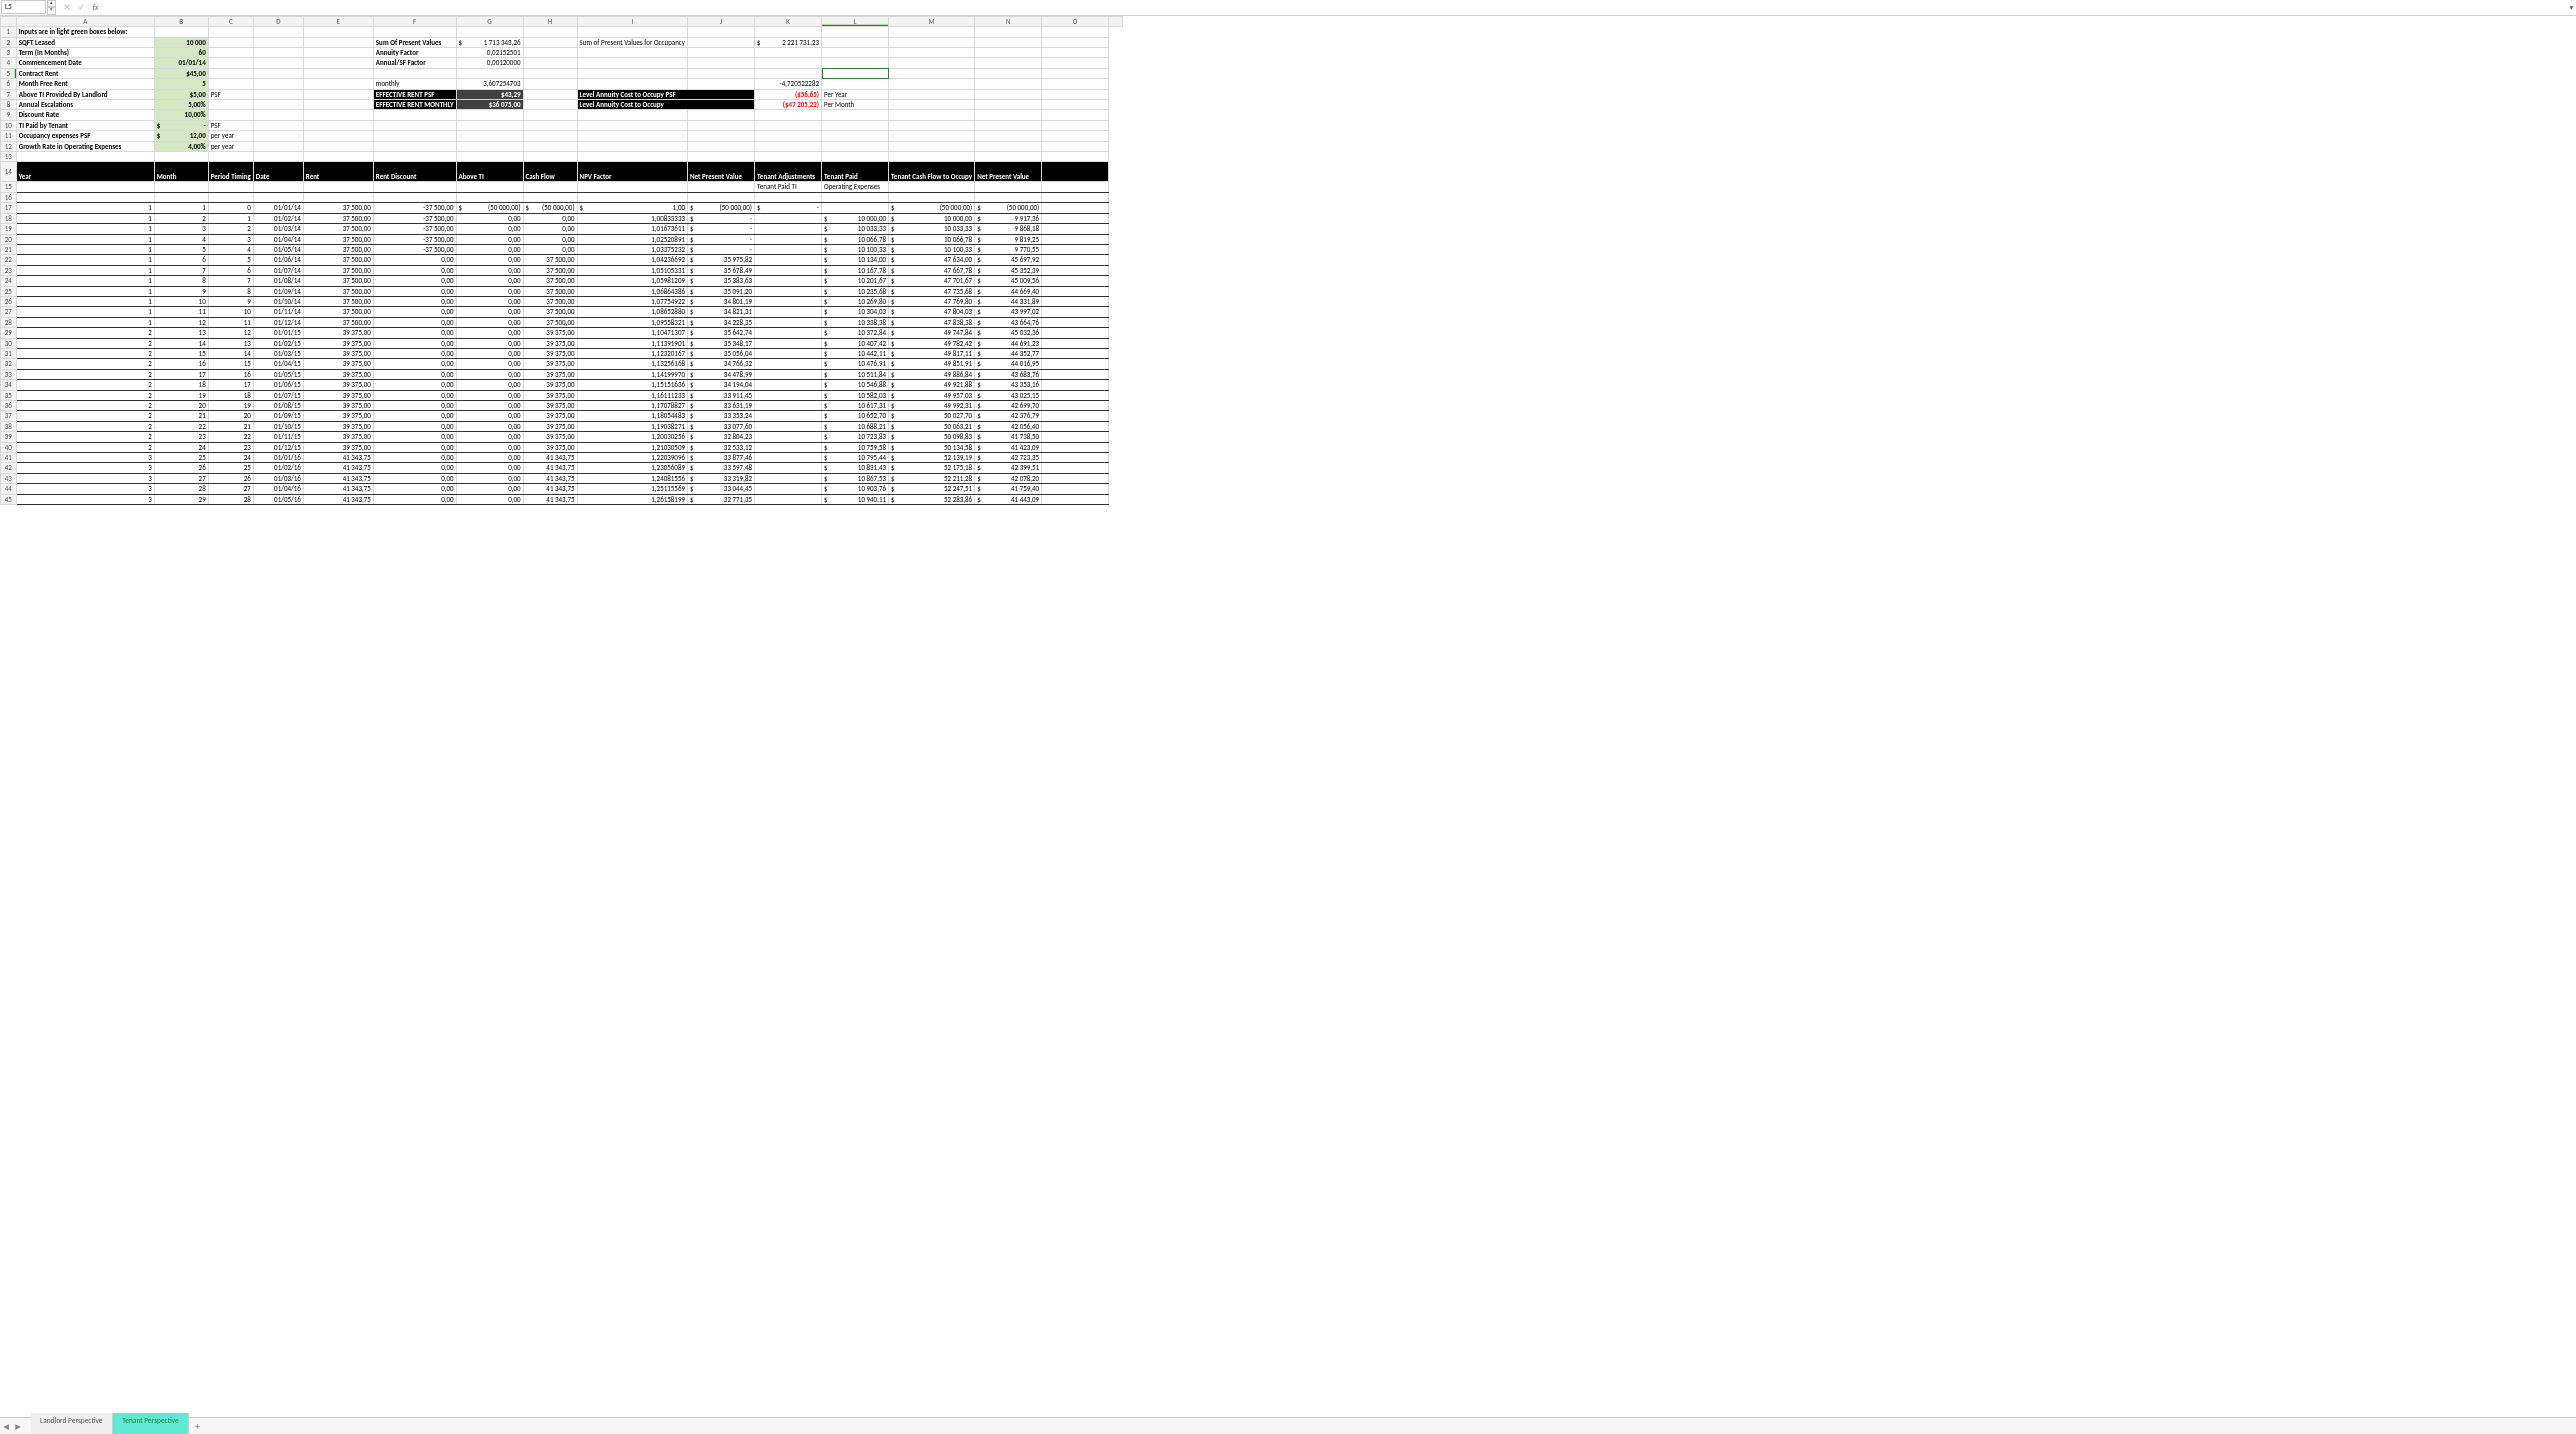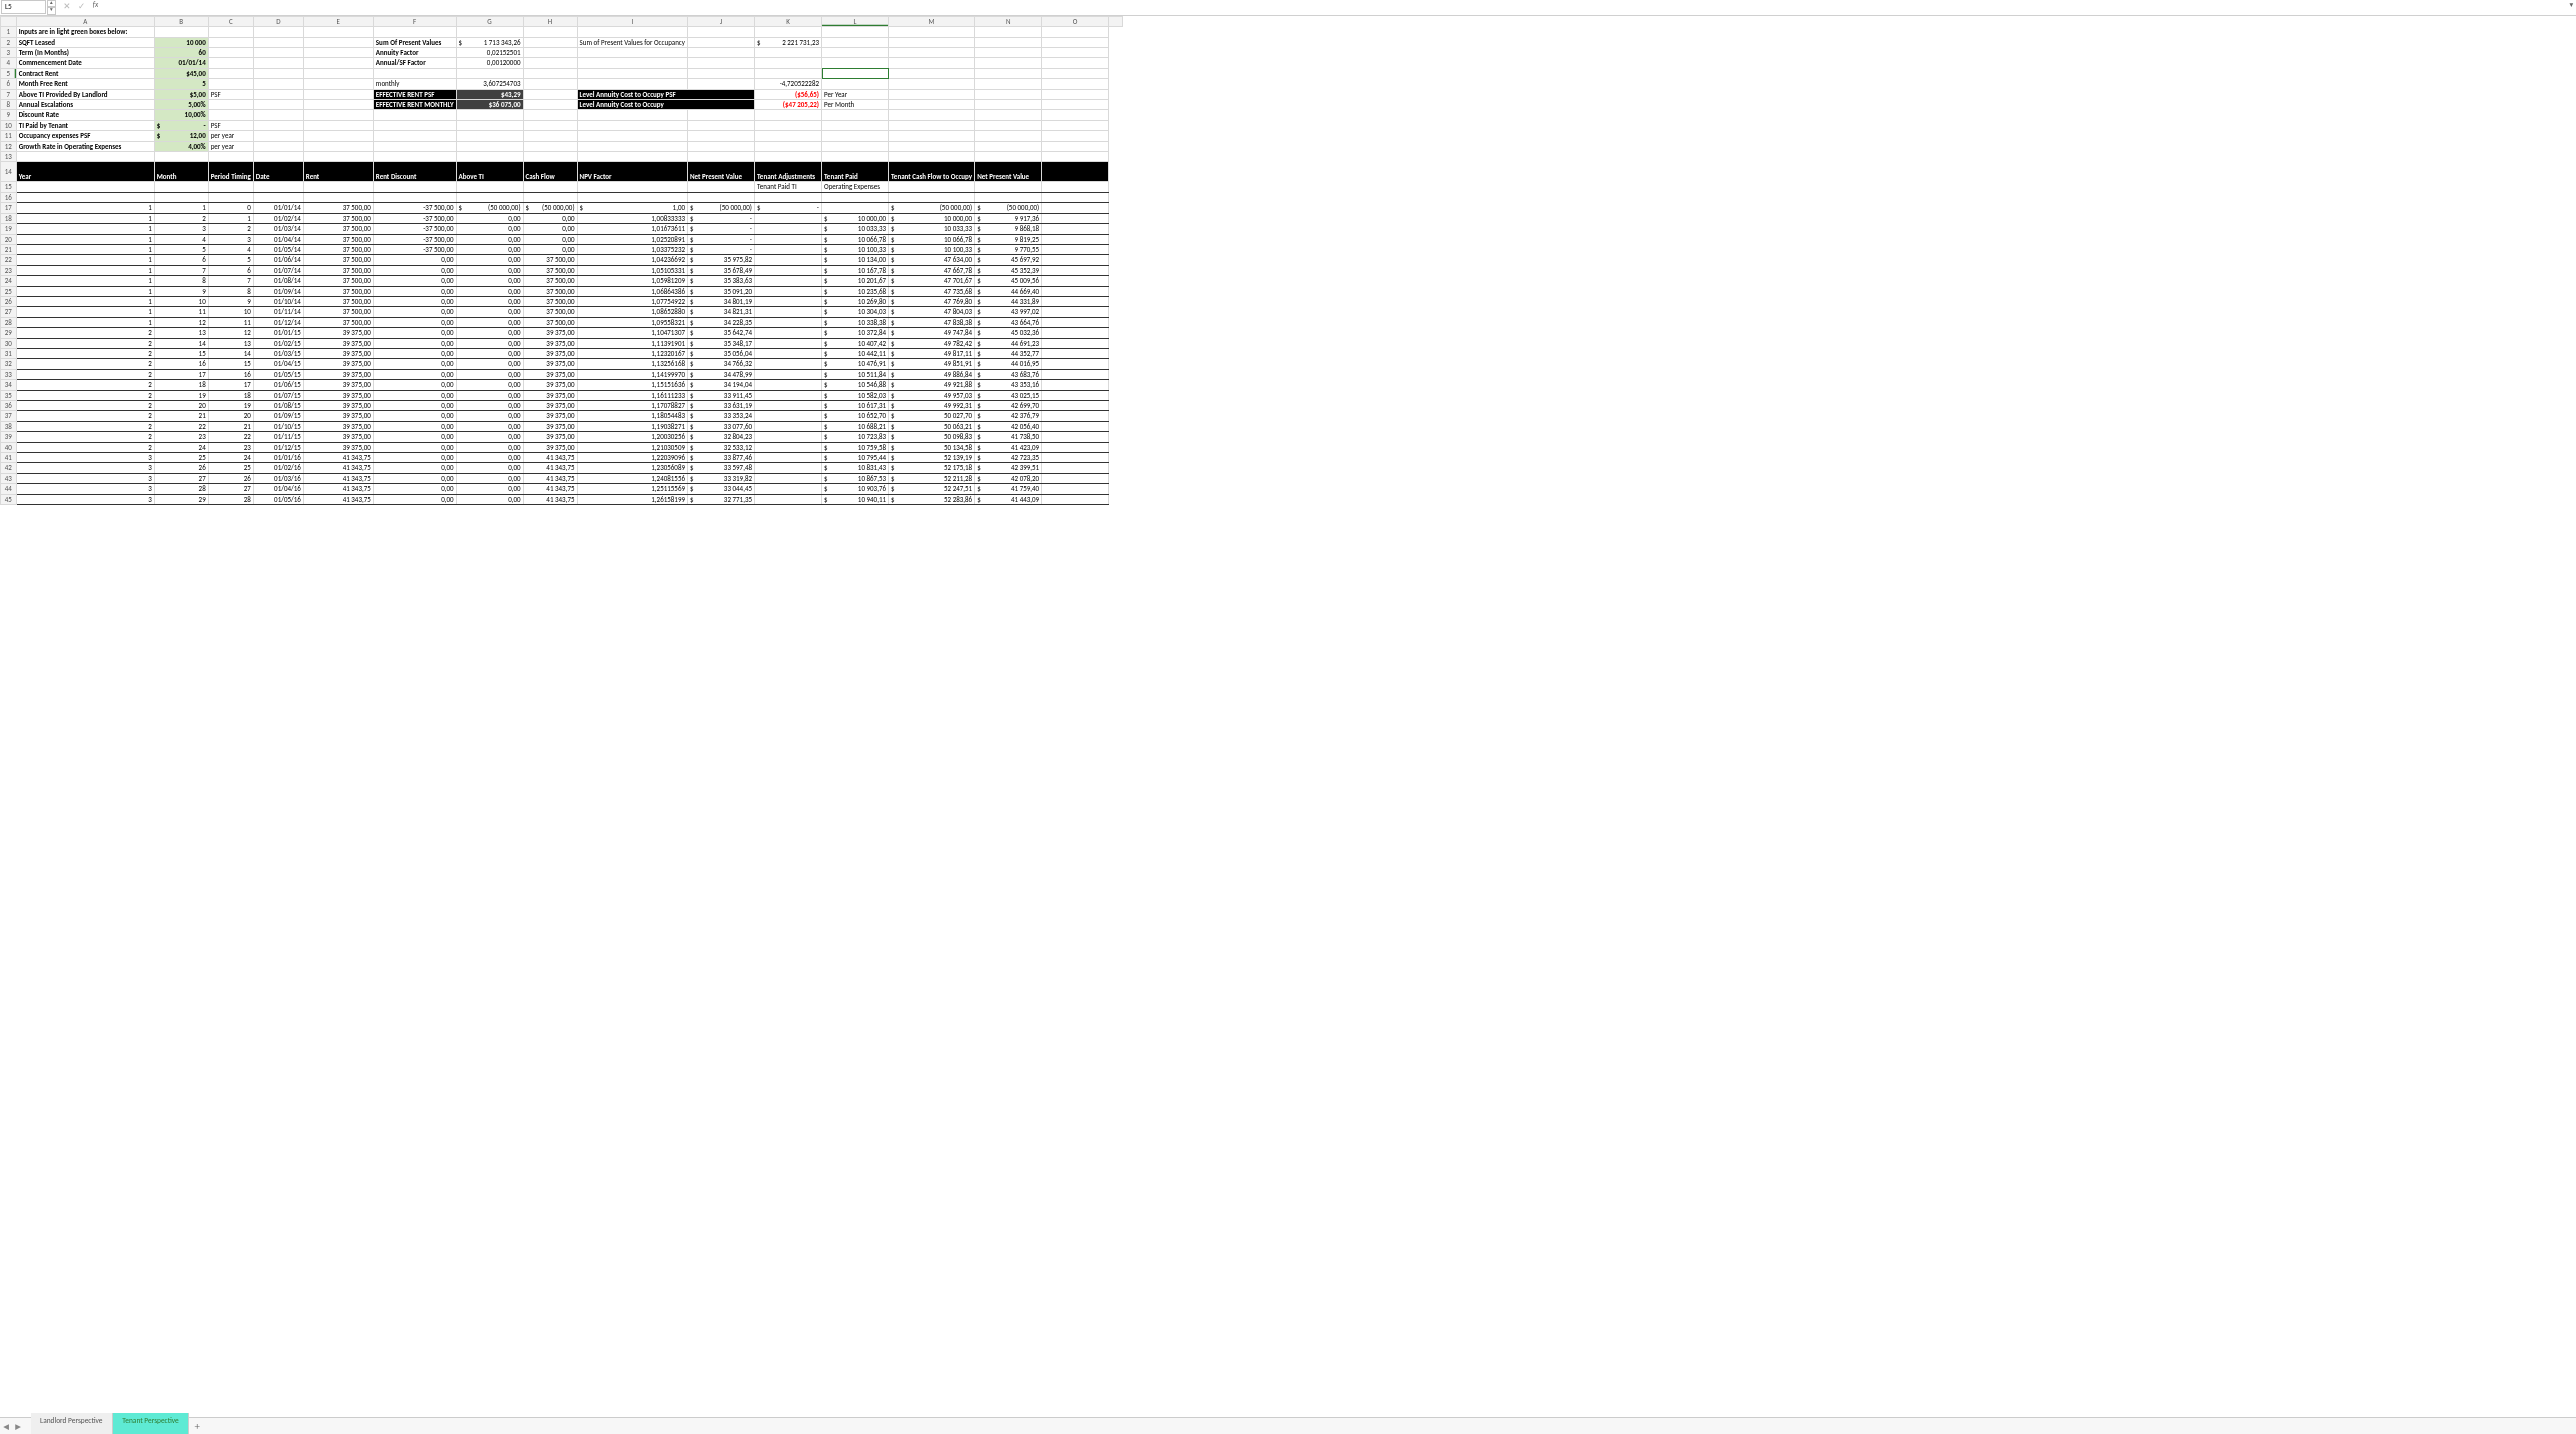--- a/index.html
+++ b/index.html
@@ -1,18 +1,18 @@
 <!DOCTYPE html>
 <html><head>
 <meta charset="utf-8">
 <style>
   html,body{margin:0;padding:0;font-family:Calibri,Arial,sans-serif;font-size:7.4px;color:#000;background:#fff;overflow:hidden;}
   .app{display:flex;flex-direction:column;width:100vw;height:100vh;}
   
-  .formula-bar{display:flex;align-items:flex-start;height:14.8px;border-bottom:0.7px solid #d0d0d0;background:#fff;}
+  .formula-bar{display:flex;align-items:center;height:14.8px;border-bottom:0.7px solid #d0d0d0;background:#fff;}
   .name-box{width:37px;height:12px;border:0.7px solid #c8c8c8;margin:0 1.3px;padding:0 2.7px;line-height:12px;font-size:7.4px;}
   .spin{display:flex;flex-direction:column;margin-right:4px;}
   .spin div{width:6.7px;height:5.4px;border:0.7px solid #c8c8c8;font-size:4.7px;line-height:4px;text-align:center;color:#666;}
   .fbtn{width:12px;height:12px;text-align:center;line-height:12px;color:#bbb;margin:0 1.3px;font-size:8.7px;}
   .fx{color:#666;font-style:italic;margin:0 4px;}
   .formula-input{flex:1;height:12px;border:none;}
   .collapse-expand{width:9.4px;color:#666;text-align:center;}
   
   .grid-wrap{flex:1;overflow:auto;position:relative;}
   table.sheet{border-collapse:collapse;table-layout:fixed;}

